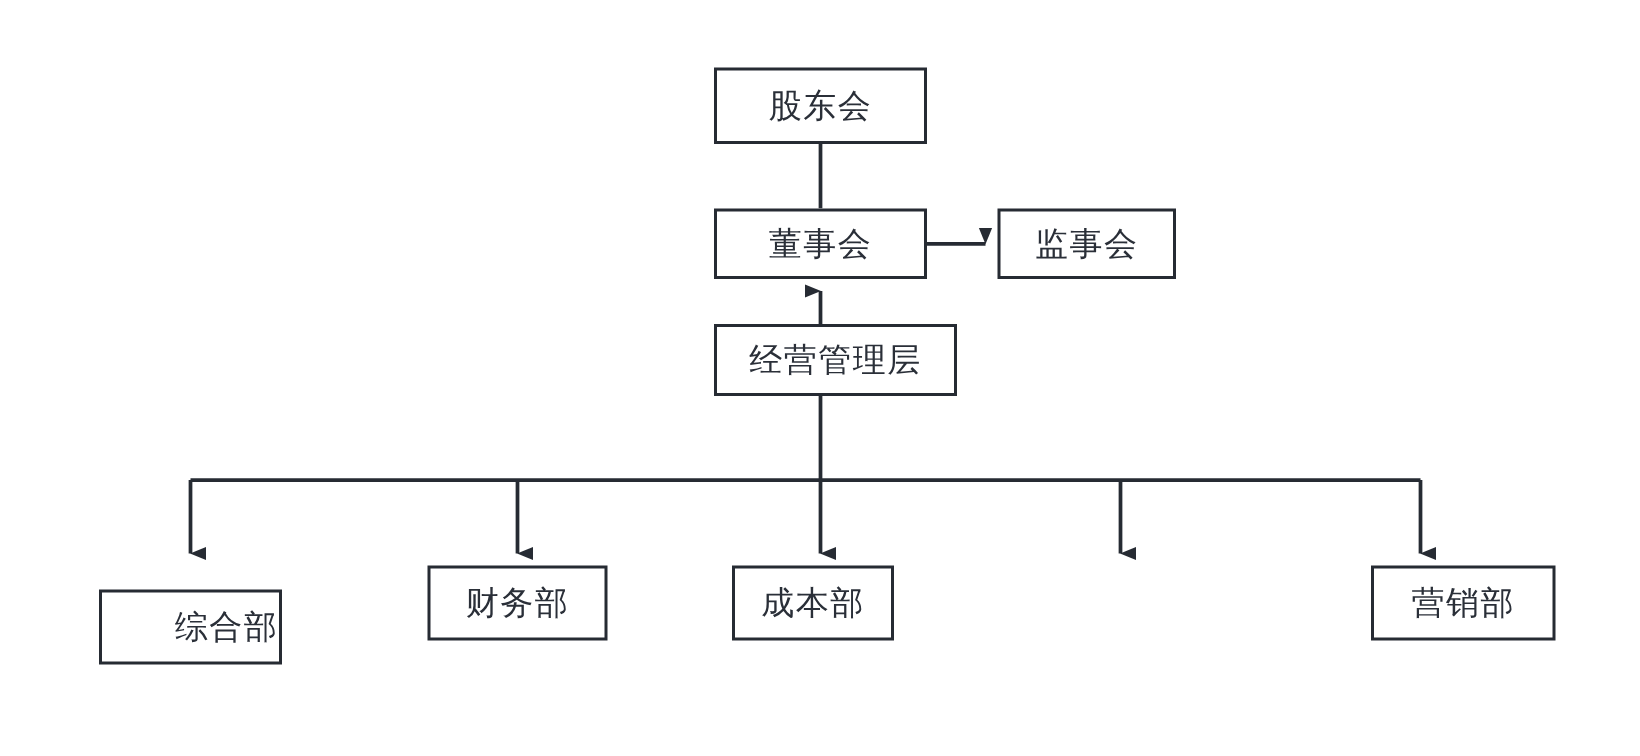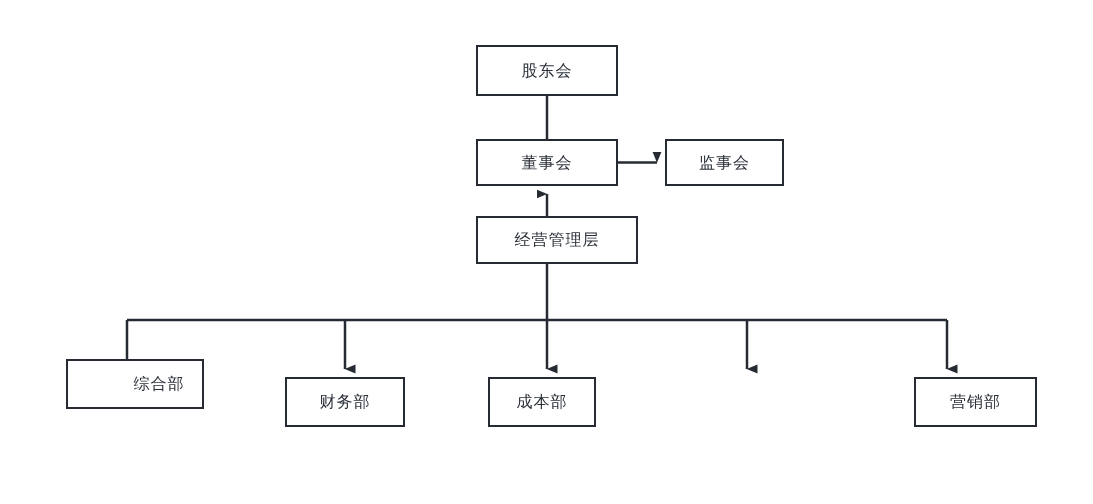--- a/index.html
+++ b/index.html
@@ -27,21 +27,21 @@
   .node {
     position: absolute;
     box-sizing: border-box;
     background: #ffffff;
     border: 2px solid #262b33;
     display: flex;
     align-items: center;
     justify-content: center;
   }
   .node-label {
-    font-size: 16px;
+    font-size: 22px;
     line-height: 1;
     color: #2a2f38;
     letter-spacing: 1px;
     white-space: nowrap;
     user-select: none;
   }
 </style>
 </head>
 <body>
 
@@ -89,21 +89,21 @@
   </div>
 
   <div class="node" style="left:665px; top:139px; width:119px; height:47px;">
     <span class="node-label">监事会</span>
   </div>
 
   <div class="node" style="left:476px; top:216px; width:162px; height:48px;">
     <span class="node-label">经营管理层</span>
   </div>
 
-  <div class="node" style="left:66px; top:359px; width:138px; height:50px;padding-left:48px;">
+  <div class="node" style="left:66px; top:393px; width:122px; height:50px;padding-left:48px;">
     <span class="node-label">综合部</span>
   </div>
 
   <div class="node" style="left:285px; top:377px; width:120px; height:50px;">
     <span class="node-label">财务部</span>
   </div>
 
   <div class="node" style="left:488px; top:377px; width:108px; height:50px;">
     <span class="node-label">成本部</span>
   </div>

